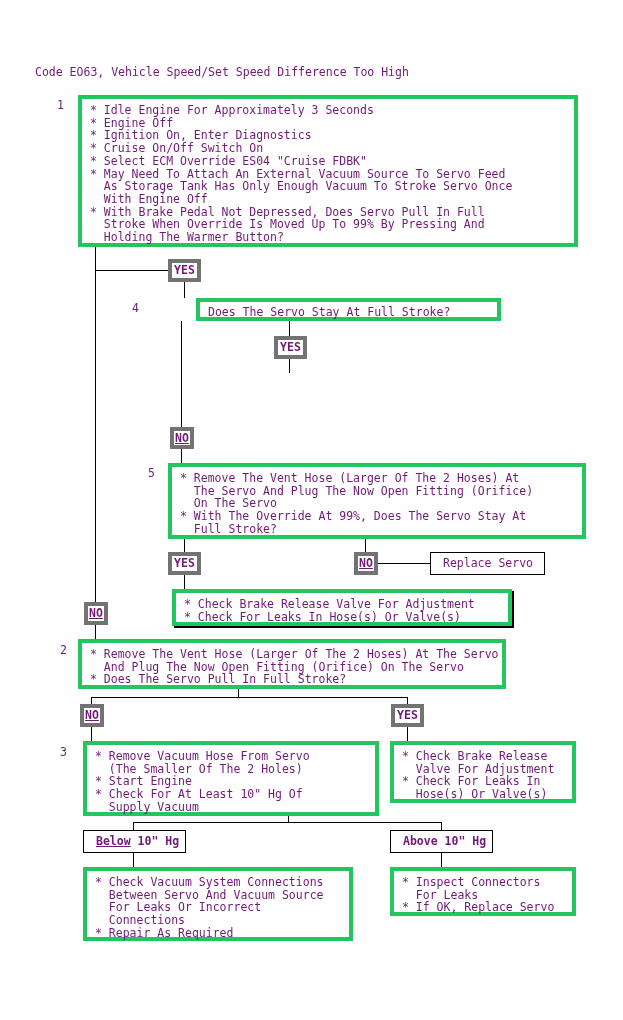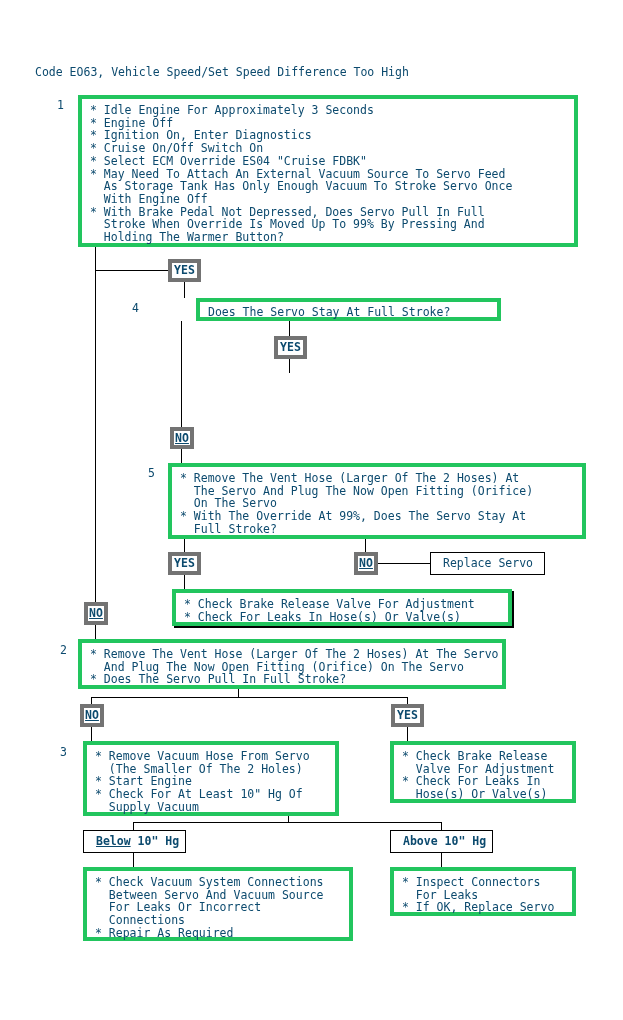--- a/index.html
+++ b/index.html
@@ -2,21 +2,21 @@
 <html><head>
 <meta charset="utf-8">
 <style>
   * { margin: 0; padding: 0; box-sizing: border-box; }
   html, body { background: #ffffff; }
   #stage {
     position: relative;
     width: 623px;
     height: 1020px;
     background: #ffffff;
-    color: #0c4a6e;
+    color: #701a75;
     font-family: "DejaVu Sans Mono", "Liberation Mono", monospace;
   }
   .title {
     position: absolute;
     font-size: 11.5px;
     line-height: 13px;
     white-space: pre;
   }
   .box {
     position: absolute;
@@ -139,21 +139,21 @@
   <div class="vline" style="left:91px; top:697px; height:8px;"></div>
   <div class="vline" style="left:407px; top:697px; height:8px;"></div>
 
   <div class="label-box underlined" style="left:80px; top:704px; width:24px; height:23px;">NO</div>
   <div class="label-box" style="left:391px; top:704px; width:33px; height:23px;">YES</div>
 
   <div class="vline" style="left:91px; top:727px; height:14px;"></div>
   <div class="vline" style="left:407px; top:727px; height:14px;"></div>
 
   <div class="num" style="left:60px; top:746px;">3</div>
-  <div class="box" style="left:83px; top:741px; width:256px; height:75px;">* Remove Vacuum Hose From Servo
+  <div class="box" style="left:83px; top:741px; width:296px; height:75px;">* Remove Vacuum Hose From Servo
   (The Smaller Of The 2 Holes)
 * Start Engine
 * Check For At Least 10" Hg Of
   Supply Vacuum</div>
 
   <div class="box" style="left:390px; top:741px; width:186px; height:62px;">* Check Brake Release
   Valve For Adjustment
 * Check For Leaks In
   Hose(s) Or Valve(s)</div>
 

